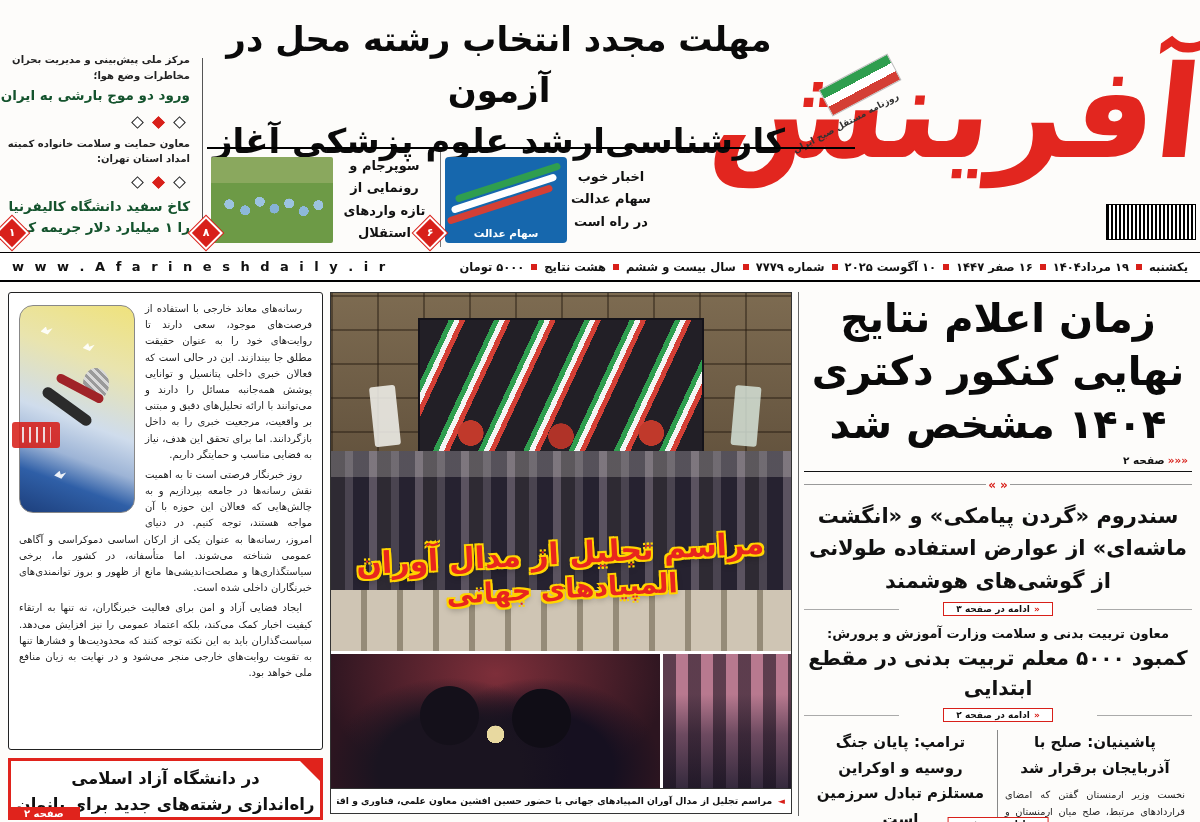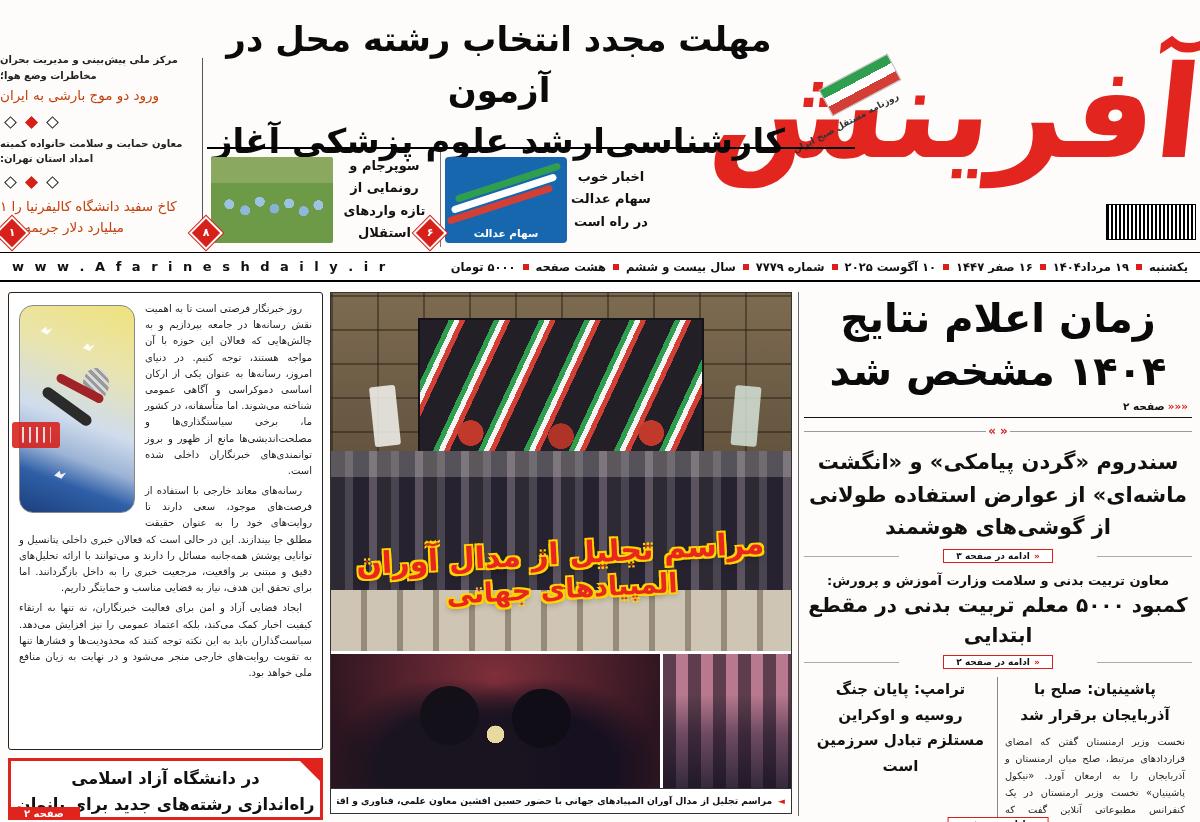--- a/index.html
+++ b/index.html
@@ -16,23 +16,23 @@
                  transform:rotate(-28deg); border:1px solid #bbb; background:
                  linear-gradient(180deg,#2f9e4f 0 33%,#fff 33% 66%,#d43f35 66% 100%); }
   .tagline { position:absolute; left:-8px; top:118px; transform:rotate(-28deg);
              font-size:9px; color:#333; font-weight:bold; white-space:nowrap; }
   .barcode { position:absolute; right:4px; top:204px; width:90px; text-align:center; }
   .barcode .bars { height:36px; background:repeating-linear-gradient(90deg,#000 0 2px,#fff 2px 4px);
                    border:1px solid #000; }
   .barcode .num { font-family:"DejaVu Sans Mono",monospace; font-size:7px; letter-spacing:1px;
                   direction:ltr; margin-top:18px; }
 
-  .topleft-col { position:absolute; right:1010px; left:22px; top:52px; width:190px; text-align:left; }
+  .topleft-col { position:absolute; right:1010px; left:22px; top:52px; width:190px; text-align:right; }
   .tl-kicker { font-size:10px; font-weight:bold; line-height:1.55; color:#222; }
-  .tl-title  { font-size:13.5px; font-weight:normal; line-height:1.6; color:#c2410c; margin-top:2px; }
+  .tl-title  { font-size:13.5px; font-weight:bold; line-height:1.6; color:#14532d; margin-top:2px; }
   .dias { margin:5px 0; }
   .dia { width:9px; height:9px; display:inline-block; transform:rotate(45deg);
          border:1.5px solid #222; margin:0 6px; vertical-align:middle; background:#fff; }
   .dia.red { background:#d8201a; border-color:#d8201a; }
   .header-vrule { position:absolute; left:202px; top:58px; width:1px; height:188px; background:#555; }
 
   .lead-head { position:absolute; left:207px; top:14px; width:584px; text-align:center; }
   .lead-head h1 { font-size:34px; font-weight:800; line-height:1.5; letter-spacing:-0.5px; color:#0a0a0a; }
   .refrow { margin-top:3px; font-size:12px; font-weight:bold; }
   .refrow .chev { color:#d8201a; font-weight:bold; margin-left:4px; letter-spacing:-2px; }
@@ -255,30 +255,31 @@
       <span>۱۹ مرداد۱۴۰۴</span>
         <span class="sq"></span>
       <span>۱۶ صفر ۱۴۴۷</span>
         <span class="sq"></span>
       <span>۱۰ آگوست ۲۰۲۵</span>
         <span class="sq"></span>
       <span>شماره ۷۷۷۹</span>
         <span class="sq"></span>
       <span>سال بیست و ششم</span>
         <span class="sq"></span>
-      <span>هشت صفحه</span>
+      <span>هشت نتایج</span>
         <span class="sq"></span>
       <span>۵۰۰۰ تومان</span>
     </div>
     <div class="website">w w w . A f a r i n e s h d a i l y . i r</div>
   </div>
 
   <div class="right-col">
     <div class="lead2">
       <span>زمان اعلام نتایج</span>
+      <span>نهایی کنکور دکتری</span>
       <span>۱۴۰۴ مشخص شد</span>
     </div>
     <div class="lead2-refrow">
       <span class="chev">«««</span><span>صفحه ۲</span>
     </div>
     <div class="deco-sep">
       <span class="ln"></span>
         <span class="g">«</span>
         <span class="g">»</span>
         <span class="ln"></span>
@@ -349,22 +350,22 @@
     <div class="media-box">
       <div class="media-img">
         <div class="dove" style="left:18%; top:10%;"></div>
         <div class="dove" style="left:55%; top:18%;"></div>
         <div class="dove" style="left:30%; top:80%;"></div>
         <div class="mic-head"></div>
         <div class="mic1"></div>
         <div class="mic2"></div>
         <div class="stamp"></div>
       </div>
+      <p>رسانه‌های معاند خارجی با استفاده از فرصت‌های موجود، سعی دارند تا روایت‌های خود را به عنوان حقیقت مطلق جا بیندازند. این در حالی است که فعالان خبری داخلی پتانسیل و توانایی پوشش همه‌جانبه مسائل را دارند و می‌توانند با ارائه تحلیل‌های دقیق و مبتنی بر واقعیت، مرجعیت خبری را به داخل بازگردانند. اما برای تحقق این هدف، نیاز به فضایی مناسب و حمایتگر داریم.</p>
       <p>روز خبرنگار فرصتی است تا به اهمیت نقش رسانه‌ها در جامعه بپردازیم و به چالش‌هایی که فعالان این حوزه با آن مواجه هستند، توجه کنیم. در دنیای امروز، رسانه‌ها به عنوان یکی از ارکان اساسی دموکراسی و آگاهی عمومی شناخته می‌شوند. اما متأسفانه، در کشور ما، برخی سیاستگذاری‌ها و مصلحت‌اندیشی‌ها مانع از ظهور و بروز توانمندی‌های خبرنگاران داخلی شده است.</p>
-      <p>رسانه‌های معاند خارجی با استفاده از فرصت‌های موجود، سعی دارند تا روایت‌های خود را به عنوان حقیقت مطلق جا بیندازند. این در حالی است که فعالان خبری داخلی پتانسیل و توانایی پوشش همه‌جانبه مسائل را دارند و می‌توانند با ارائه تحلیل‌های دقیق و مبتنی بر واقعیت، مرجعیت خبری را به داخل بازگردانند. اما برای تحقق این هدف، نیاز به فضایی مناسب و حمایتگر داریم.</p>
       <p>ایجاد فضایی آزاد و امن برای فعالیت خبرنگاران، نه تنها به ارتقاء کیفیت اخبار کمک می‌کند، بلکه اعتماد عمومی را نیز افزایش می‌دهد. سیاست‌گذاران باید به این نکته توجه کنند که محدودیت‌ها و فشارها تنها به تقویت روایت‌های خارجی منجر می‌شود و در نهایت به زیان منافع ملی خواهد بود.</p>
 
     </div>
 
     <div class="women-box">
       <div class="tri"></div>
       <span class="wl">در دانشگاه آزاد اسلامی</span>
       <span class="wl">راه‌اندازی رشته‌های جدید برای بانوان</span>
       <div class="ptag">صفحه ۲</div>
     </div>

